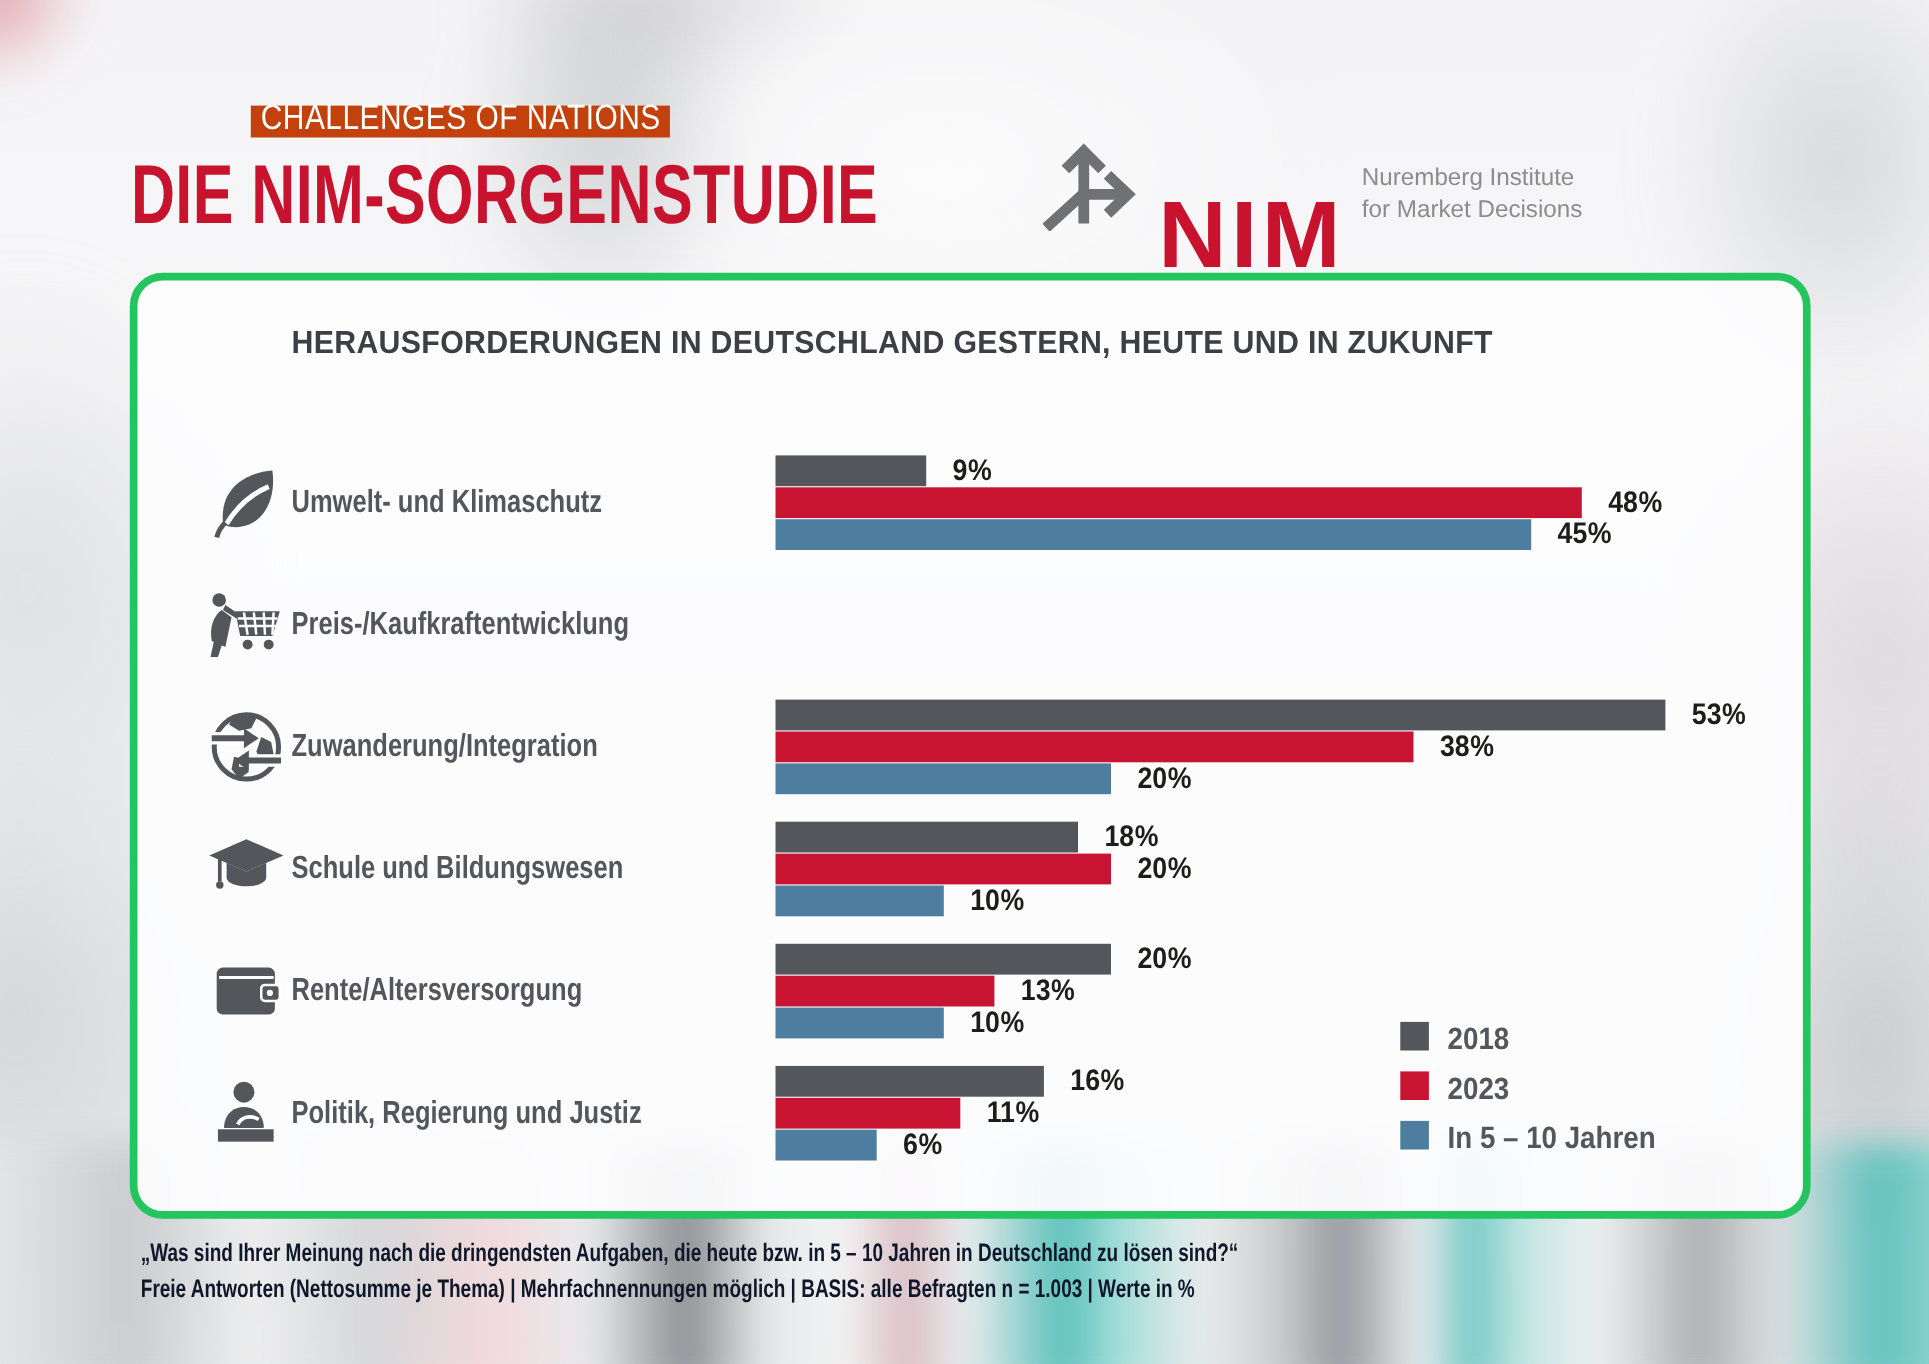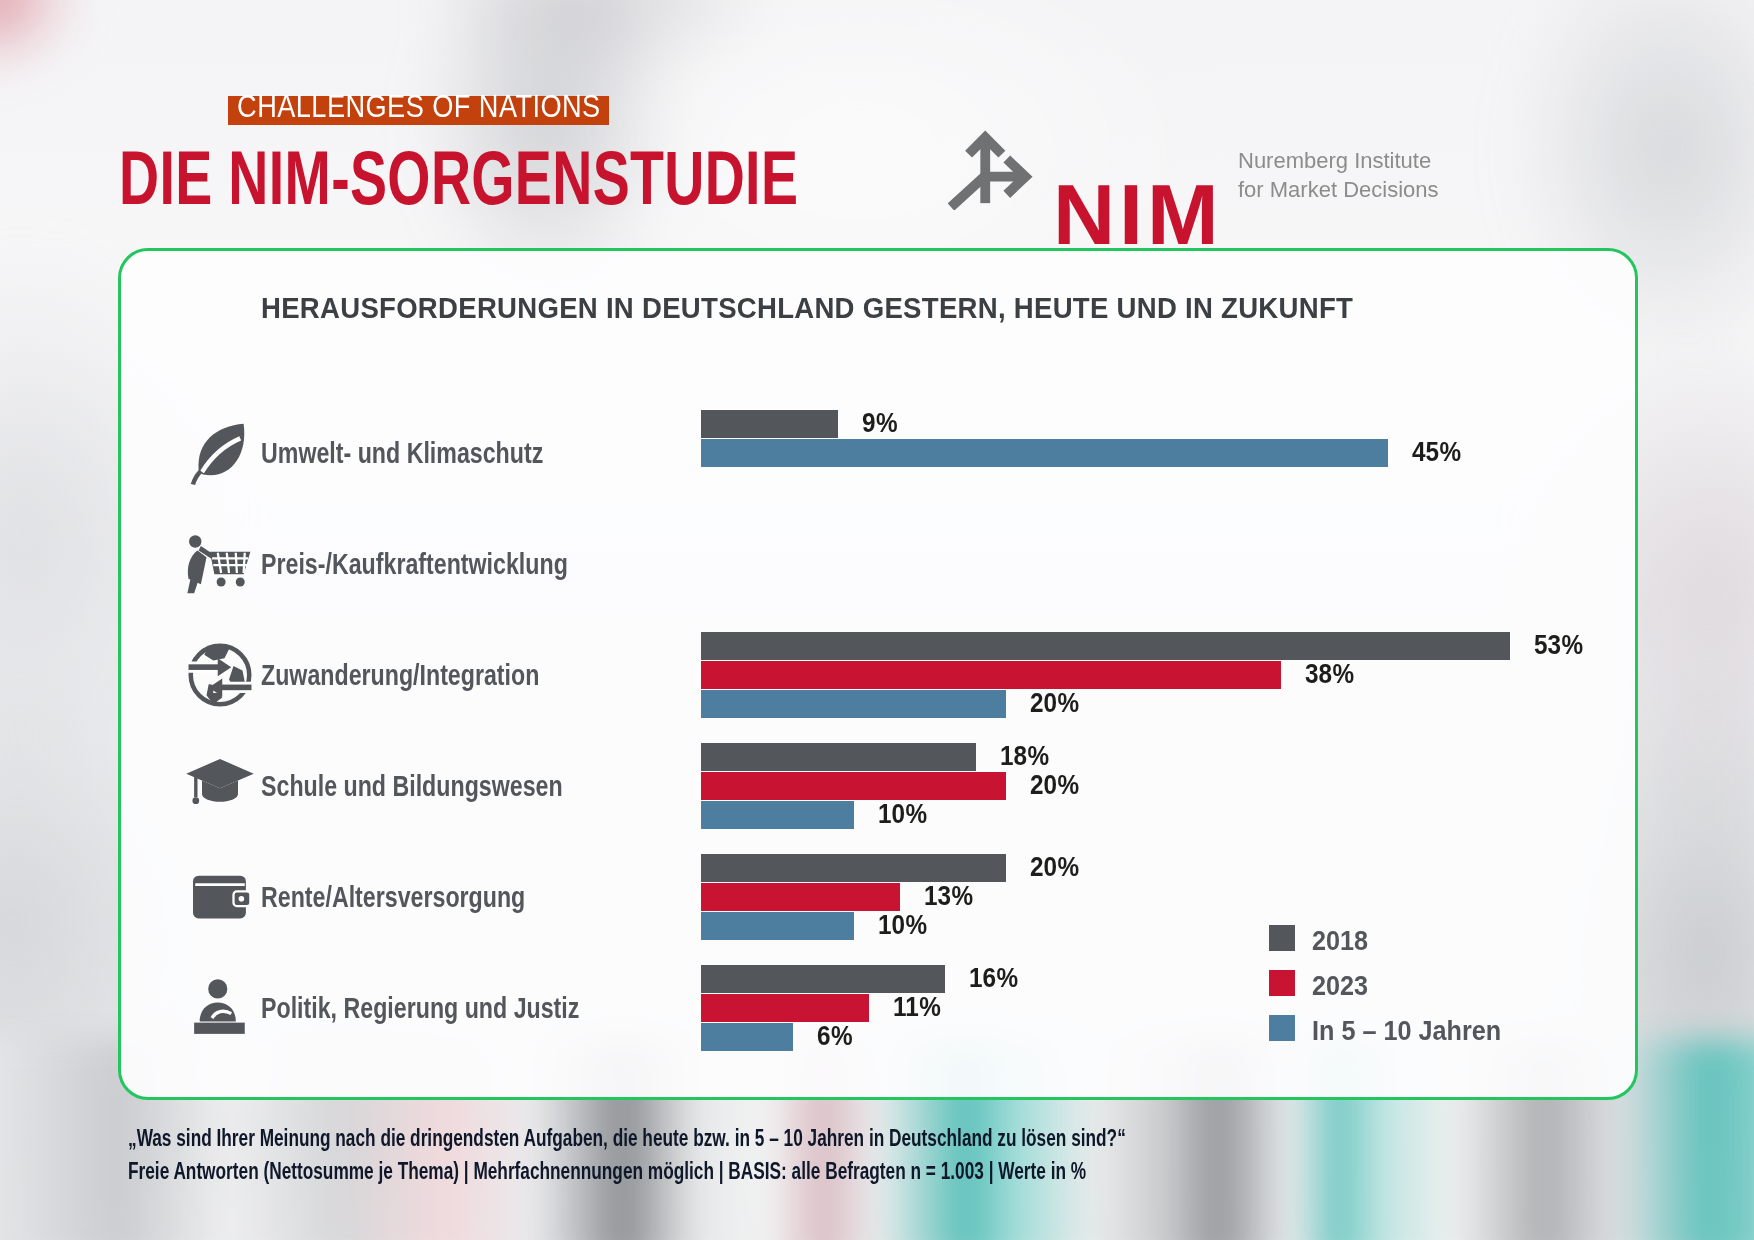--- a/index.html
+++ b/index.html
@@ -36,21 +36,21 @@
     color:#C8132F;white-space:nowrap;transform:scaleX(.73);transform-origin:left top;
     letter-spacing:.5px;z-index:3;line-height:1;}
   .logo{position:absolute;left:948px;top:108px;z-index:3;}
   .logo-arrows{position:absolute;left:0;top:4px;width:98px;height:98px;}
   .logo-nim{position:absolute;left:105px;top:19px;font-size:86px;font-weight:700;
     color:#C8132F;letter-spacing:4px;line-height:1;margin-top:44px;}
   .logo-sub{position:absolute;left:290px;top:38px;font-size:22px;color:#8C8C8C;
     line-height:29px;white-space:nowrap;}
   
   .panel{position:absolute;left:118px;top:248px;width:1514px;height:846px;
-    background:rgba(253,253,254,.93);border:3px solid #22c55e;border-radius:30px;z-index:2;}
+    background:rgba(253,253,254,.93);border:7px solid #22c55e;border-radius:30px;z-index:2;}
   .chart-title{position:absolute;left:140px;top:41px;font-size:29px;font-weight:600;
     color:#3C4044;white-space:nowrap;transform:scaleX(.95);transform-origin:left top;
     letter-spacing:.3px;}
   .rows{position:absolute;left:0;top:158px;width:100%;}
   .row{position:relative;height:87px;margin-bottom:24px;}
   .row-icon{position:absolute;left:62px;top:50%;transform:translateY(-50%);
     width:74px;height:74px;display:flex;align-items:center;justify-content:center;}
   .row-icon svg{width:72px;height:72px;}
   .row-label{position:absolute;left:140px;top:50%;font-size:29px;font-weight:700;
     color:#53565B;white-space:nowrap;transform:translateY(-50%) scaleX(.8);
@@ -111,20 +111,24 @@
               <path d="M15 48C11 52 9 56 8 60" stroke="#53565A" stroke-width="4" fill="none"></path>
             </svg>
           </div>
           <div class="row-label">Umwelt- und Klimaschutz</div>
           <div class="bars">
             <div class="bar-line">
               <div class="bar" style="width: 137.43px; background: rgb(83, 86, 91);"></div>
               <span class="bar-value">9 %</span>
             </div>
             <div class="bar-line">
+              <div class="bar" style="width: 732.96px; background: rgb(200, 20, 50);"></div>
+              <span class="bar-value">48 %</span>
+            </div>
+            <div class="bar-line">
               <div class="bar" style="width: 687.15px; background: rgb(77, 126, 160);"></div>
               <span class="bar-value">45 %</span>
             </div>
           </div>
         </div>
         <div class="row">
           <div class="row-icon">
             <svg viewBox="0 0 64 64" fill="#53565A">
               <circle cx="10" cy="12" r="5.5"></circle>
               <path d="M4 45c-2-10 1-20 8-25l8 6-5 24z"></path>

